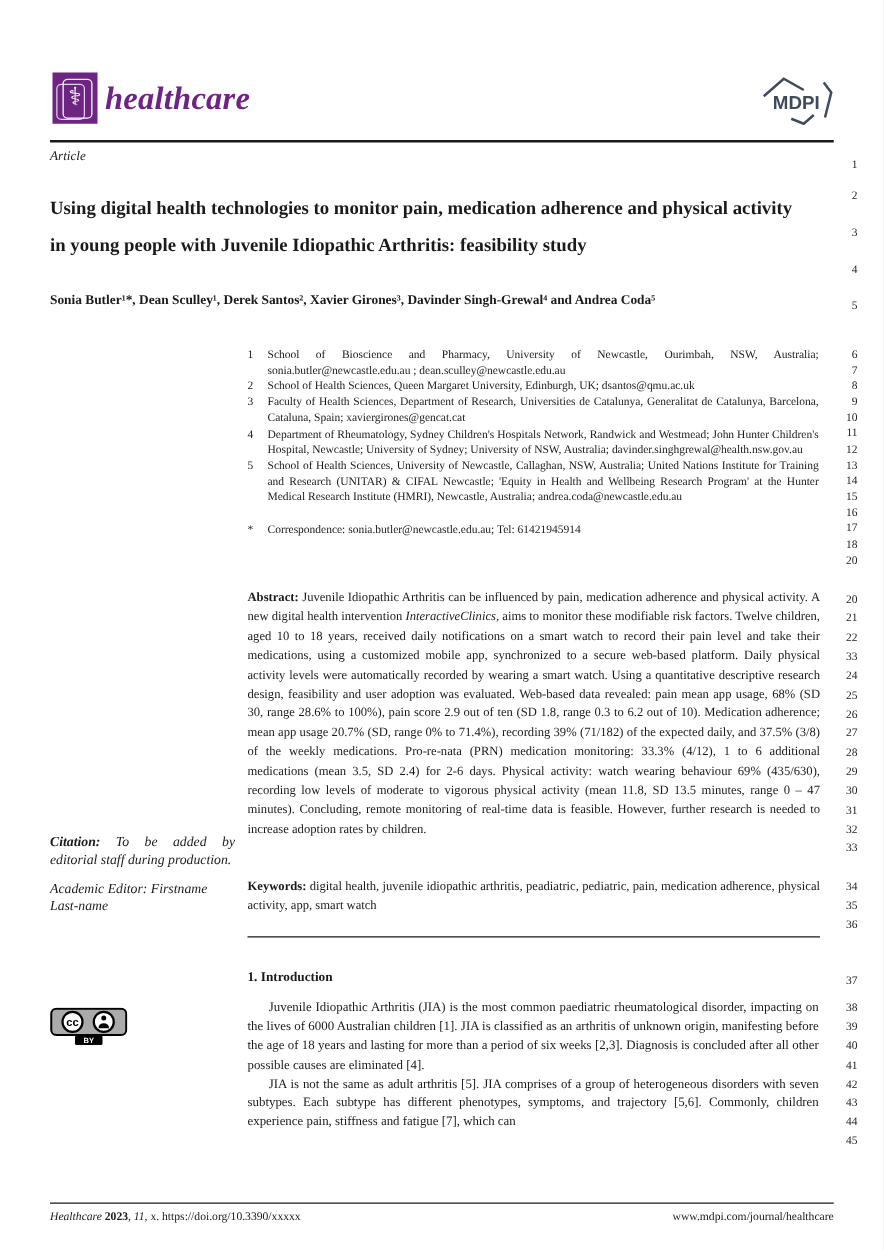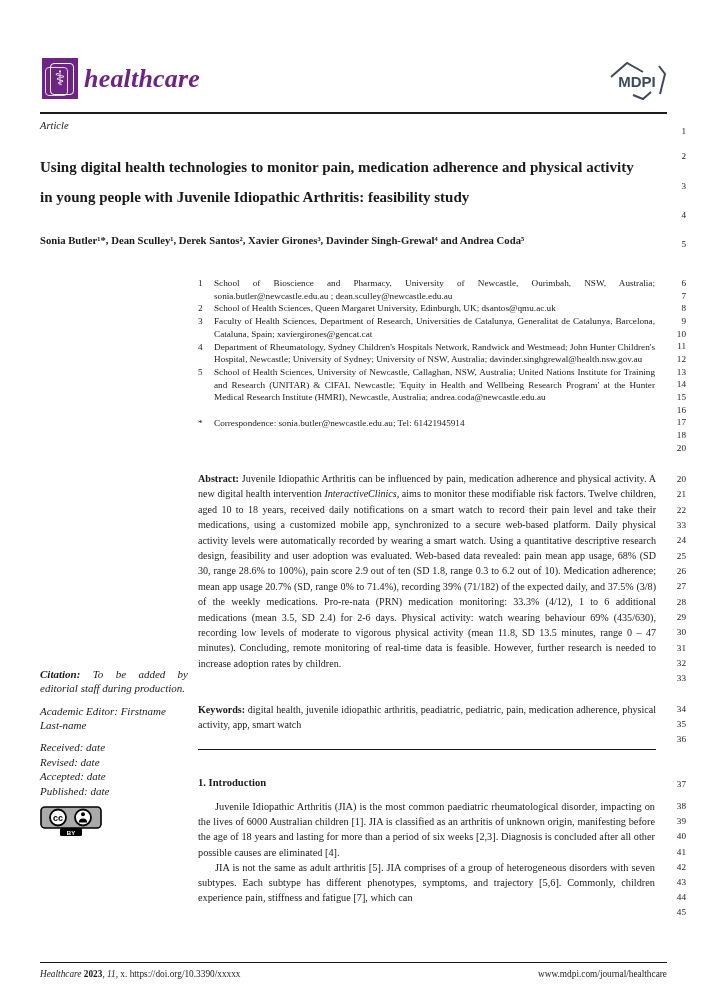--- a/index.html
+++ b/index.html
@@ -120,27 +120,20 @@
 
   <div class="abs sec-head">1. Introduction</div>
   <div class="abs intro">
 
   <p class="body-p">Juvenile Idiopathic Arthritis (JIA) is the most common paediatric rheumatological disorder, impacting on the lives of 6000 Australian children [1]. JIA is classified as an arthritis of unknown origin, manifesting before the age of 18 years and lasting for more than a period of six weeks [2,3]. Diagnosis is concluded after all other possible causes are eliminated [4].</p>
       <p class="body-p">JIA is not the same as adult arthritis [5]. JIA comprises of a group of heterogeneous disorders with seven subtypes. Each subtype has different phenotypes, symptoms, and trajectory [5,6]. Commonly, children experience pain, stiffness and fatigue [7], which can</p>
     </div>
 
   <div class="abs side citation"><b>Citation:</b><span> To be added by editorial staff during production.</span></div>
   <div class="abs side acad">Academic Editor: Firstname Last-name</div>
-  <div class="abs side dates">
-
-  <div>Received: date</div>
-      <div>Revised: date</div>
-      <div>Accepted: date</div>
-      <div>Published: date</div>
-    </div>
 
   <div class="abs ccbadge">
     <svg width="62" height="32" viewBox="0 0 62 32">
       <rect x="1" y="1" width="60" height="21" rx="4" fill="#aaaaaa" stroke="#000" stroke-width="1.6"></rect>
       <circle cx="18" cy="11.5" r="8" fill="#fff" stroke="#000" stroke-width="1.8"></circle>
       <text x="18" y="15" text-anchor="middle" font-family="Liberation Sans, sans-serif" font-size="9" font-weight="bold" fill="#000">cc</text>
       <circle cx="43" cy="11.5" r="8" fill="#fff" stroke="#000" stroke-width="1.8"></circle>
       <circle cx="43" cy="8.3" r="2" fill="#000"></circle>
       <path d="M38.8,16.5 a4.2,4 0 0 1 8.4,0 z" fill="#000"></path>
       <rect x="20" y="22" width="22" height="8" rx="1.5" fill="#000"></rect>

